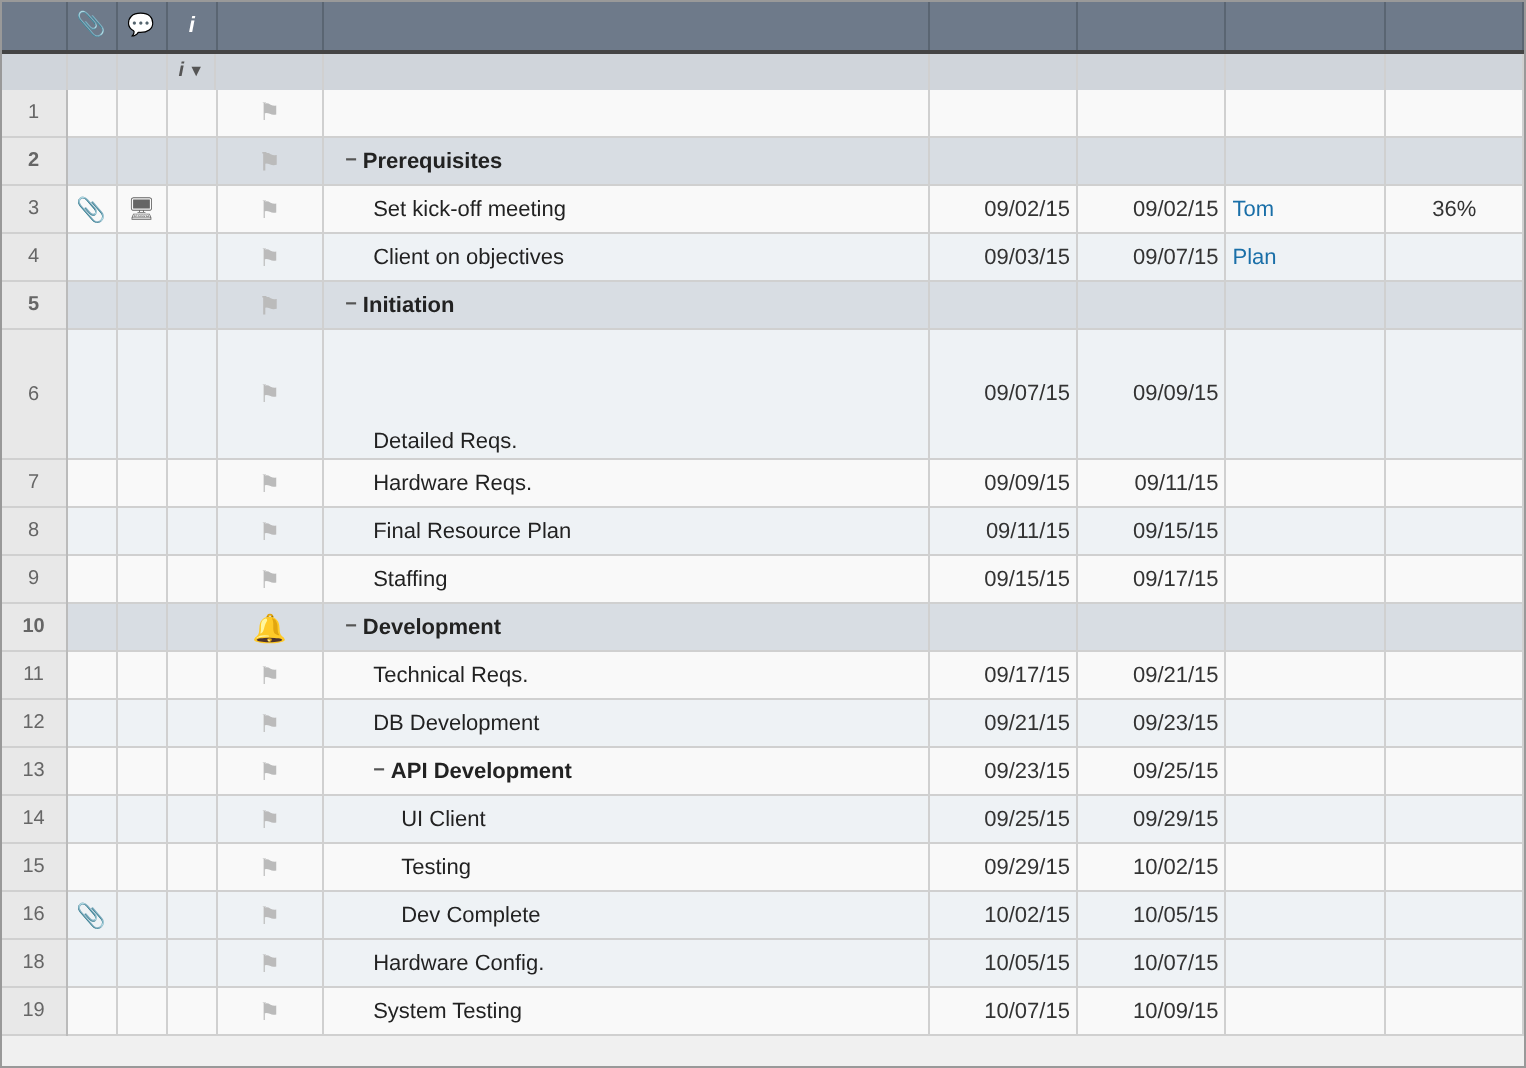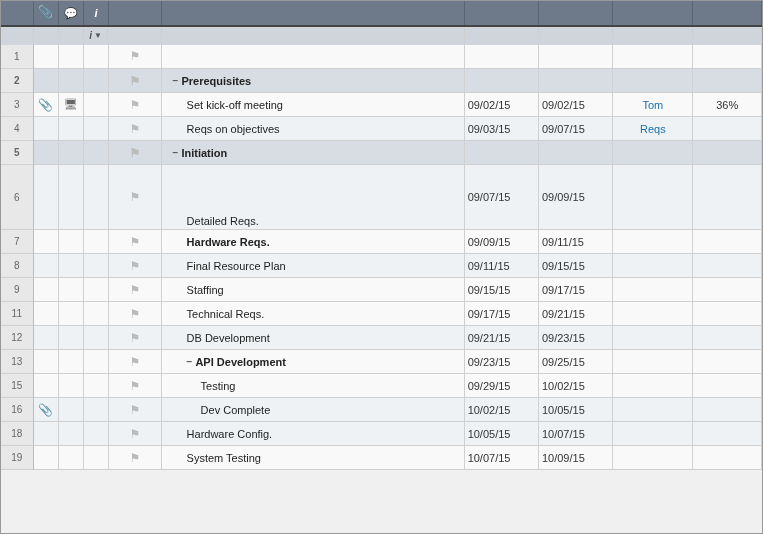--- a/index.html
+++ b/index.html
@@ -73,22 +73,22 @@
       color: #222;
     }
     td.row-num {
       text-align: center;
       color: #666;
       font-size: 10px;
       background: #e8e8e8;
       border-right: 1px solid #bbb;
     }
     td.center { text-align: center; }
-    td.date { text-align: left; color: #333; }
-    td.assigned { color: #1a6fa8; text-align: center; }
+    td.date { text-align: right; color: #333; }
+    td.assigned { color: #1a6fa8; }
     td.complete { text-align: center; }
 
     .sub-header-row td {
       background: #d0d5db;
       text-align: center;
       font-size: 10px;
       color: #555;
       height: 18px;
       padding: 1px;
     }
@@ -189,24 +189,24 @@
           <td class="date">09/02/15</td>
           <td class="assigned">Tom</td>
           <td class="complete complete-pct">36%</td>
         </tr>
         <tr style="background: rgb(238, 242, 245);">
           <td class="row-num">4</td>
           <td class="center"></td>
           <td class="center"></td>
           <td class="center"></td>
           <td class="center"><span style="color:#bbb;font-size:12px;">⚑</span></td>
-          <td><span style="padding-left:22px;display:inline-block;">Reqs on objectives</span></td>
+          <td><span style="padding-left:22px;display:inline-block;">Client on objectives</span></td>
           <td class="date">09/03/15</td>
           <td class="date">09/07/15</td>
-          <td class="assigned">Reqs</td>
+          <td class="assigned">Plan</td>
           <td class="complete complete-pct"></td>
         </tr>
         <tr class="group-row">
           <td class="row-num">5</td>
           <td class="center"></td>
           <td class="center"></td>
           <td class="center"></td>
           <td class="center"><span style="color:#bbb;font-size:12px;">⚑</span></td>
           <td>
             <span style="display:flex;align-items:center;gap:3px;padding-left:8px;">
@@ -230,21 +230,21 @@
           <td class="date">09/09/15</td>
           <td class="assigned"></td>
           <td class="complete complete-pct"></td>
         </tr>
         <tr style="background: rgb(249, 249, 249);">
           <td class="row-num">7</td>
           <td class="center"></td>
           <td class="center"></td>
           <td class="center"></td>
           <td class="center"><span style="color:#bbb;font-size:12px;">⚑</span></td>
-          <td><span style="padding-left:22px;display:inline-block;font-weight:bold;">Hardware Reqs.</span></td>
+          <td><span style="padding-left:22px;display:inline-block;">Hardware Reqs.</span></td>
           <td class="date">09/09/15</td>
           <td class="date">09/11/15</td>
           <td class="assigned"></td>
           <td class="complete complete-pct"></td>
         </tr>
         <tr style="background: rgb(238, 242, 245);">
           <td class="row-num">8</td>
           <td class="center"></td>
           <td class="center"></td>
           <td class="center"></td>
@@ -257,20 +257,37 @@
         </tr>
         <tr style="background: rgb(249, 249, 249);">
           <td class="row-num">9</td>
           <td class="center"></td>
           <td class="center"></td>
           <td class="center"></td>
           <td class="center"><span style="color:#bbb;font-size:12px;">⚑</span></td>
           <td><span style="padding-left:22px;display:inline-block;">Staffing</span></td>
           <td class="date">09/15/15</td>
           <td class="date">09/17/15</td>
+          <td class="assigned"></td>
+          <td class="complete complete-pct"></td>
+        </tr>
+        <tr class="group-row">
+          <td class="row-num">10</td>
+          <td class="center"></td>
+          <td class="center"></td>
+          <td class="center"></td>
+          <td class="center"><span style="font-size:14px;color:#e0a800;">🔔</span></td>
+          <td>
+            <span style="display:flex;align-items:center;gap:3px;padding-left:8px;">
+      <span style="font-size:10px;color:#555;font-weight:bold;">−</span>
+      <strong>Development</strong>
+    </span>
+          </td>
+          <td class="date"></td>
+          <td class="date"></td>
           <td class="assigned"></td>
           <td class="complete complete-pct"></td>
         </tr>
         <tr style="background: rgb(249, 249, 249);">
           <td class="row-num">11</td>
           <td class="center"></td>
           <td class="center"></td>
           <td class="center"></td>
           <td class="center"><span style="color:#bbb;font-size:12px;">⚑</span></td>
           <td><span style="padding-left:22px;display:inline-block;">Technical Reqs.</span></td>
@@ -301,20 +318,32 @@
             <span style="display:flex;align-items:center;gap:3px;padding-left:22px;">
       <span style="font-size:10px;color:#555;font-weight:bold;">−</span>
       <strong>API Development</strong>
     </span>
           </td>
           <td class="date">09/23/15</td>
           <td class="date">09/25/15</td>
           <td class="assigned"></td>
           <td class="complete complete-pct"></td>
         </tr>
+        <tr style="background: rgb(238, 242, 245);">
+          <td class="row-num">14</td>
+          <td class="center"></td>
+          <td class="center"></td>
+          <td class="center"></td>
+          <td class="center"><span style="color:#bbb;font-size:12px;">⚑</span></td>
+          <td><span style="padding-left:36px;display:inline-block;">UI Client</span></td>
+          <td class="date">09/25/15</td>
+          <td class="date">09/29/15</td>
+          <td class="assigned"></td>
+          <td class="complete complete-pct"></td>
+        </tr>
         <tr style="background: rgb(249, 249, 249);">
           <td class="row-num">15</td>
           <td class="center"></td>
           <td class="center"></td>
           <td class="center"></td>
           <td class="center"><span style="color:#bbb;font-size:12px;">⚑</span></td>
           <td><span style="padding-left:36px;display:inline-block;">Testing</span></td>
           <td class="date">09/29/15</td>
           <td class="date">10/02/15</td>
           <td class="assigned"></td>

